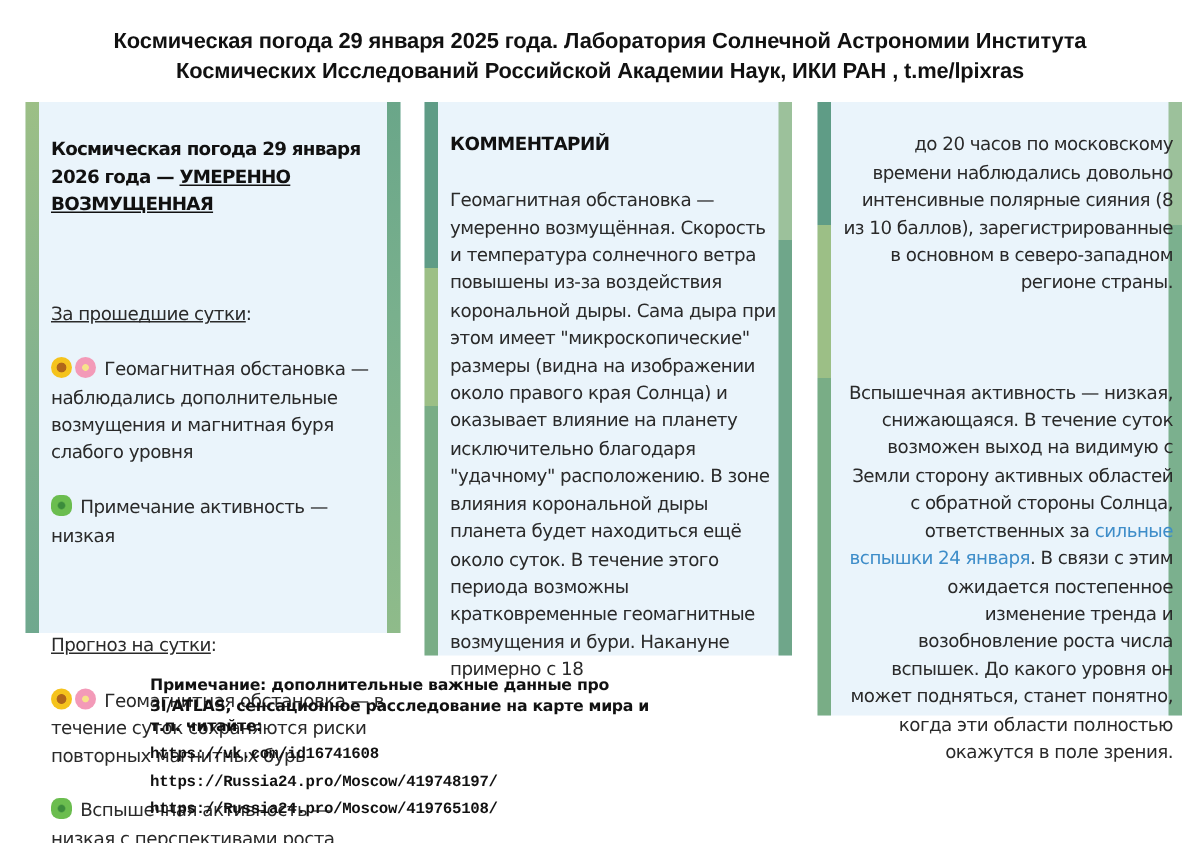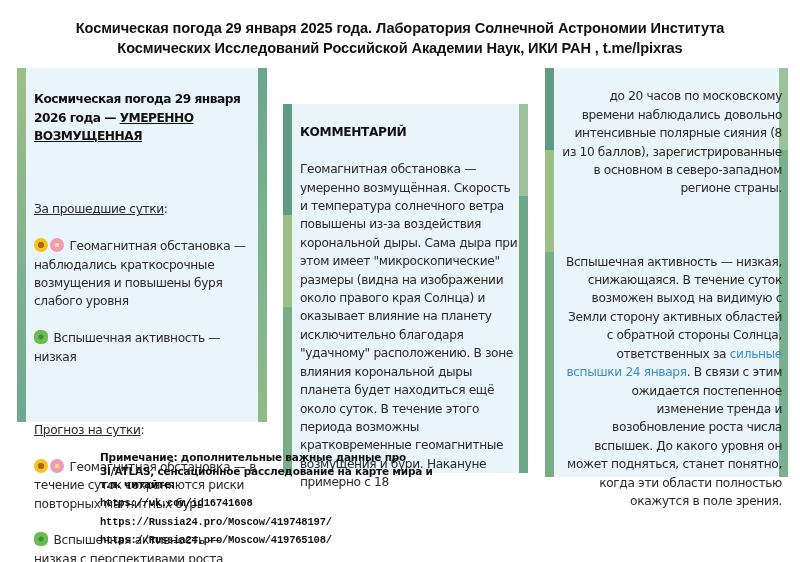--- a/index.html
+++ b/index.html
@@ -43,30 +43,30 @@
   <div>Космических Исследований Российской Академии Наук, ИКИ РАН , t.me/lpixras</div>
 </div>
 
 <div class="panel" style="left:17px; top:68px; width:250px; height:354px;">
   <div class="bar" style="left:0; height:354px; background:linear-gradient(#9cbf86,#7fb08f 60%,#6fa88e);"></div>
   <div class="bar" style="left:241px; height:354px; background:linear-gradient(#6aa689,#79b08d 40%,#8fbb8a);"></div>
   <div class="ptext" style="left:17px; top:4px; width:222px;">
     <div style="font-weight:bold;color:#111;letter-spacing:-0.5px;"><span>Космическая погода 29 января 2026 года — </span><span class="u">УМЕРЕННО ВОЗМУЩЕННАЯ</span></div>
     <div style="height:18px"></div>
     <div><span class="u">За прошедшие сутки</span>:</div>
-    <div><span class="emo sun"></span><span class="emo blossom"></span> <span>Геомагнитная обстановка — наблюдались краткосрочные возмущения и повышены буря слабого уровня</span></div>
-    <div><span class="emo clover"></span> <span>Вспышечная активность — низкая</span></div>
+    <div><span class="emo sun"></span><span class="emo blossom"></span> <span>Геомагнитная обстановка — наблюдались дополнительные возмущения и магнитная буря слабого уровня</span></div>
+    <div><span class="emo clover"></span> <span>Примечание активность — низкая</span></div>
     <div style="height:18px"></div>
     <div><span class="u">Прогноз на сутки</span>:</div>
     <div><span class="emo sun"></span><span class="emo blossom"></span> <span>Геомагнитная обстановка — в течение суток сохраняются риски повторных магнитных бурь</span></div>
     <div><span class="emo clover"></span> <span>Вспышечная активность — низкая с перспективами роста</span></div>
   </div>
 </div>
 
-<div class="panel" style="left:283px; top:68px; width:245px; height:369px;margin-top:36px;">
+<div class="panel" style="left:283px; top:68px; width:245px; height:369px;">
   <div class="bar" style="left:0; height:369px; background:linear-gradient(#5f9c86 0 30%,#9cbf86 30% 55%,#79ad86 55%);"></div>
   <div class="bar" style="left:236px; height:369px; background:linear-gradient(#9cc19b 0 25%,#6fa68a 25%);"></div>
   <div class="ptext" style="left:17px; top:1px; width:220px;">
     <div style="font-weight:bold;color:#111;">КОММЕНТАРИЙ</div>
     <div>Геомагнитная обстановка — умеренно возмущённая. Скорость и температура солнечного ветра повышены из-за воздействия корональной дыры. Сама дыра при этом имеет "микроскопические" размеры (видна на изображении около правого края Солнца) и оказывает влияние на планету исключительно благодаря "удачному" расположению. В зоне влияния корональной дыры планета будет находиться ещё около суток. В течение этого периода возможны кратковременные геомагнитные возмущения и бури. Накануне примерно с 18</div>
   </div>
 </div>
 
 <div class="panel" style="left:545px; top:68px; width:243px; height:409px;text-align:right;">
   <div class="bar" style="left:0; height:409px; background:linear-gradient(#5f9c86 0 20%,#9cbf86 20% 45%,#79ad86 45%);"></div>

